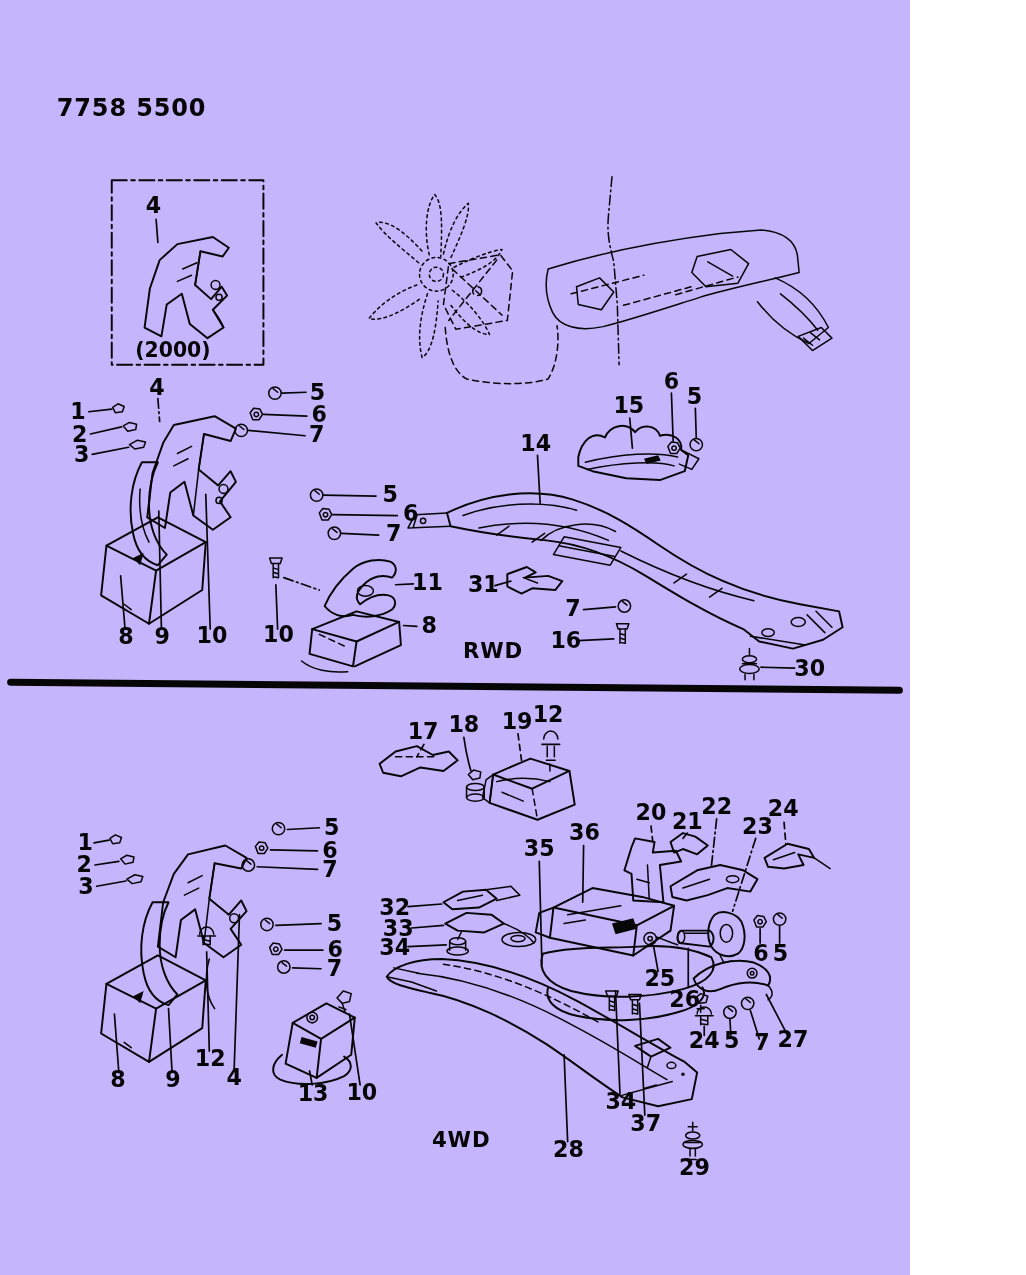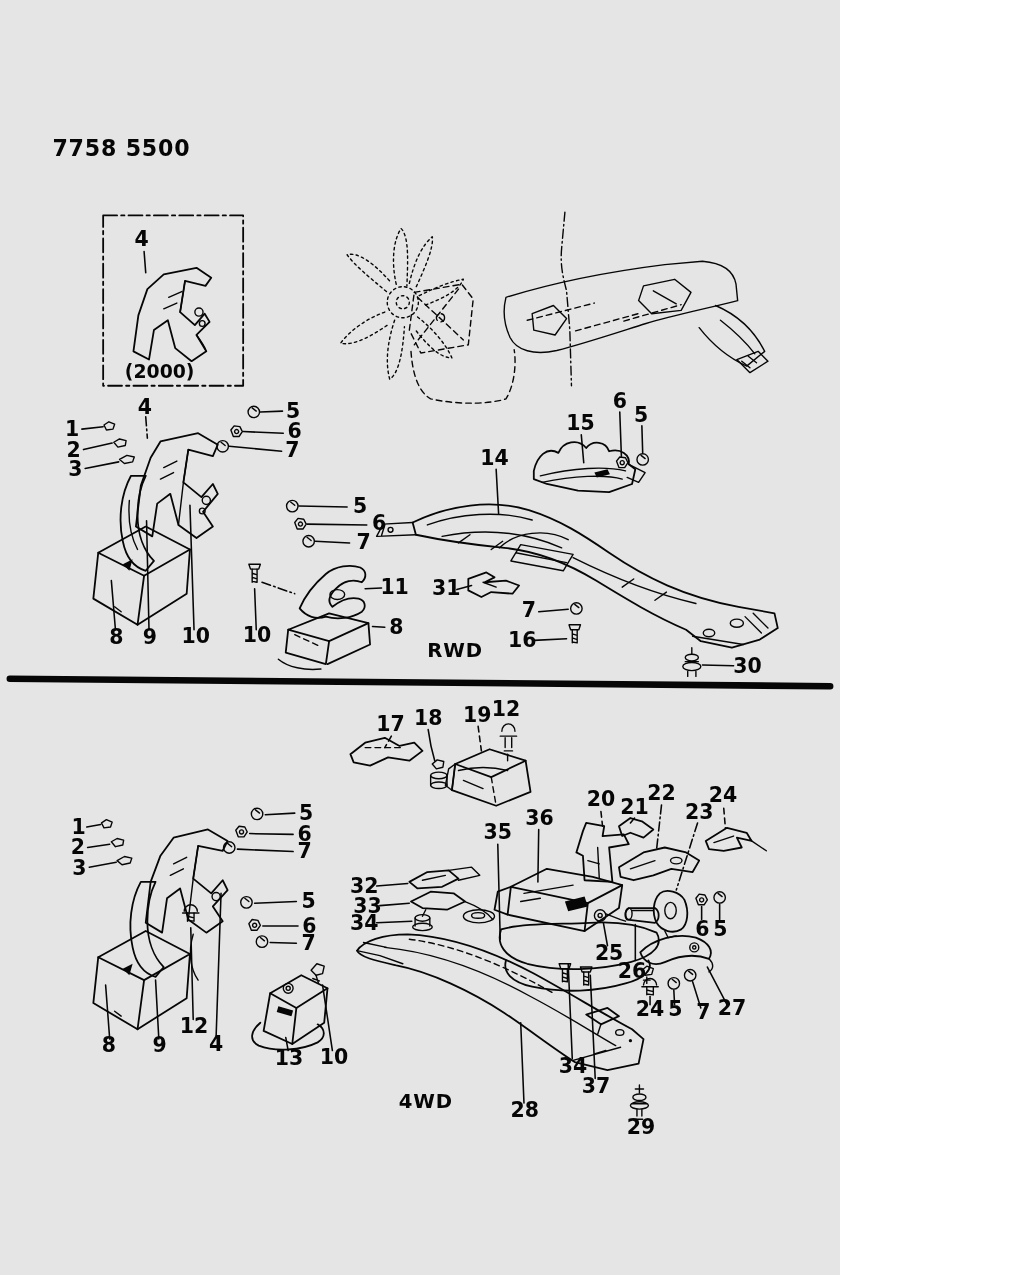--- a/index.html
+++ b/index.html
@@ -1,16 +1,16 @@
 <!DOCTYPE html>
 <html><head>
 <meta charset="utf-8">
 <style>
   html,body{margin:0;padding:0;background:#ffffff;}
-  .stage{position:relative;width:840px;height:1275px;background:#e5e5e5;overflow:hidden;
+  .stage{position:relative;width:910px;height:1275px;background:#c4b5fd;overflow:hidden;
          font-family:"DejaVu Sans",sans-serif;color:#000;}
   svg{position:absolute;left:0;top:0;width:100%;height:100%;}
   .ln{fill:none;stroke:#060606;stroke-width:2.2;stroke-linecap:round;stroke-linejoin:round;}
   .thin{stroke-width:1.7;}
   .lead{fill:none;stroke:#060606;stroke-width:1.9;stroke-linecap:round;}
   .dash{stroke-dasharray:7 5;}
   .dashdot{stroke-dasharray:11 4 2 4;}
   .dot{stroke-dasharray:3 4;}
   .thick{stroke-width:8;}
   .fillink{fill:#060606;stroke:none;}

